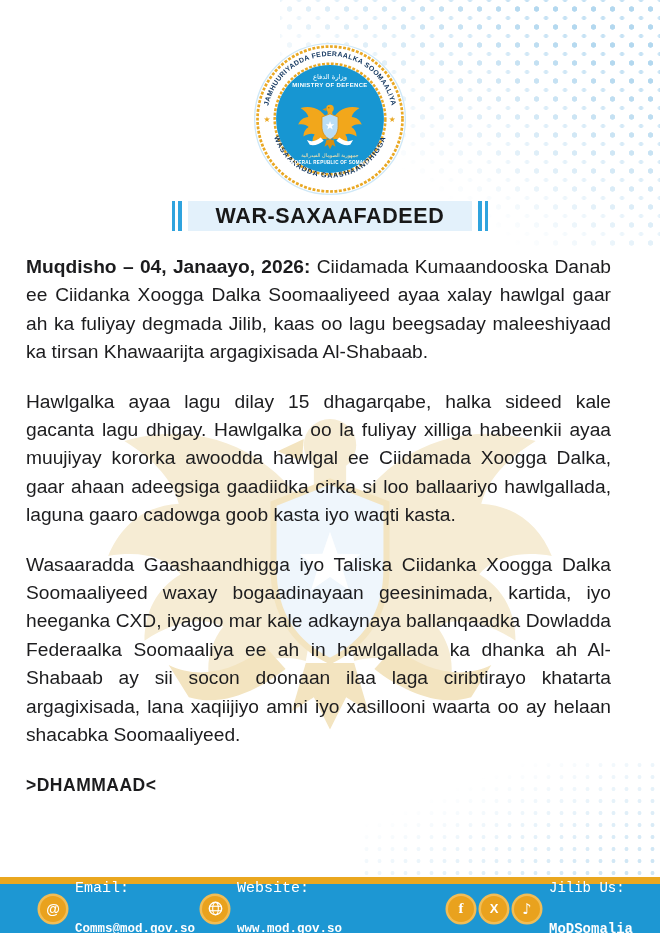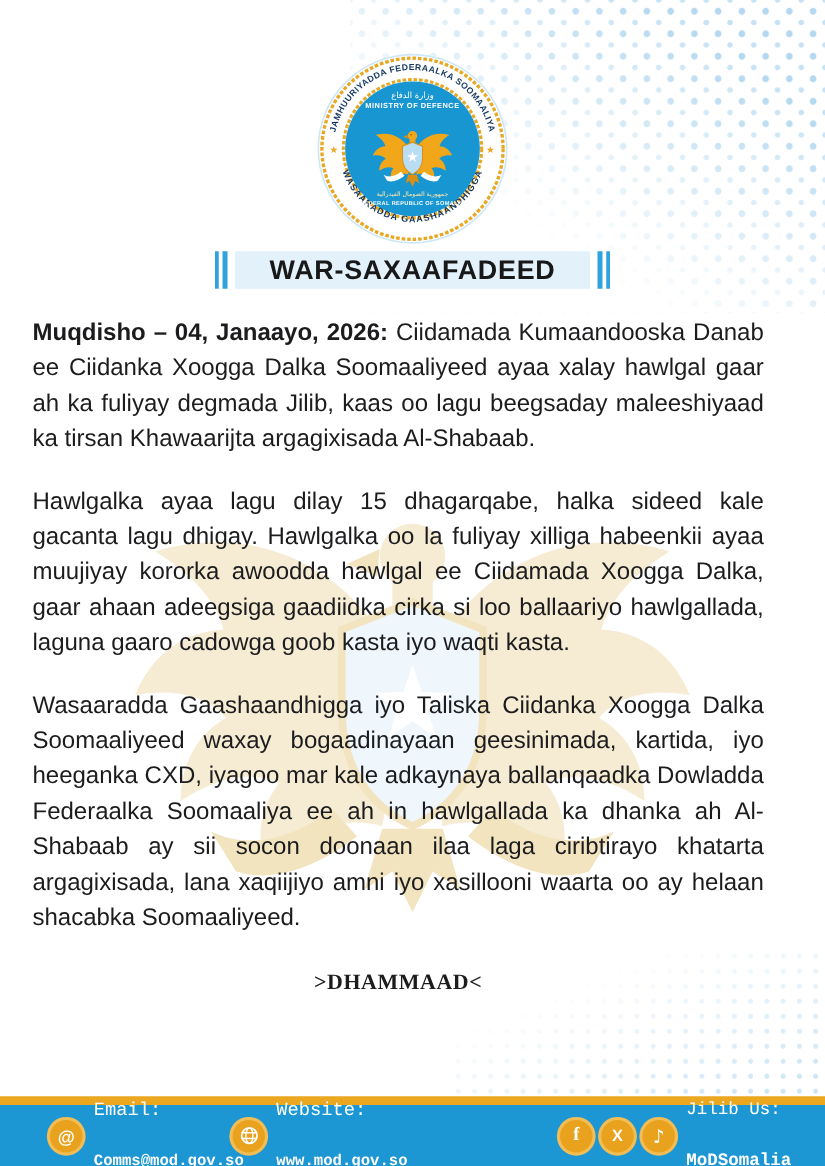--- a/index.html
+++ b/index.html
@@ -51,29 +51,29 @@
   }
 
   
   .body-copy {
     position:absolute; left:26px; top:253px; width:585px; z-index:1;
     font-size:19.2px; line-height:28.4px; color:#1c1c1e; text-align:justify;
   }
   .body-copy p { margin-bottom:21px; }
   .body-copy strong { font-weight:bold; }
   .end-marker {
-    margin-top:12px; text-align:center; font-weight:bold;
-    font-size:17.5px; letter-spacing:0.5px; color:#1c1c1e;font-family:Liberation Serif, serif;
+    margin-top:12px; text-align:left; font-weight:bold;
+    font-size:17.5px; letter-spacing:0.5px; color:#1c1c1e;
   }
 
   
   .footer-gold { position:absolute; left:0; bottom:49px; width:100%; height:7px; background:#eaa71f; z-index:3; }
   .footer { position:absolute; left:0; bottom:0; width:100%; height:49px; background:#1d97d3; z-index:3; }
   .fgroup { position:absolute; top:0; height:100%; display:flex; align-items:center; gap:9px; }
-  .fg-email { left:40px; } .fg-website { left:186px; } .fg-follow { left:448px; }
+  .fg-email { left:40px; } .fg-website { left:202px; } .fg-follow { left:448px; }
   .fcircle {
     width:26px; height:26px; border-radius:50%; background:#e9a21e;
     box-shadow:0 0 0 2.5px #f2bd55;
     display:flex; align-items:center; justify-content:center; flex:0 0 auto;
     color:#ffffff; font-weight:bold;
   }
   .fcircle.at { font-size:14px; }
   .fcircle.fb { font-size:15px; font-family:"Liberation Serif","DejaVu Serif",serif; }
   .fcircle.xx { font-size:13px; }
   .fcircle.tk { font-size:15px; font-family:"DejaVu Sans",sans-serif; }

